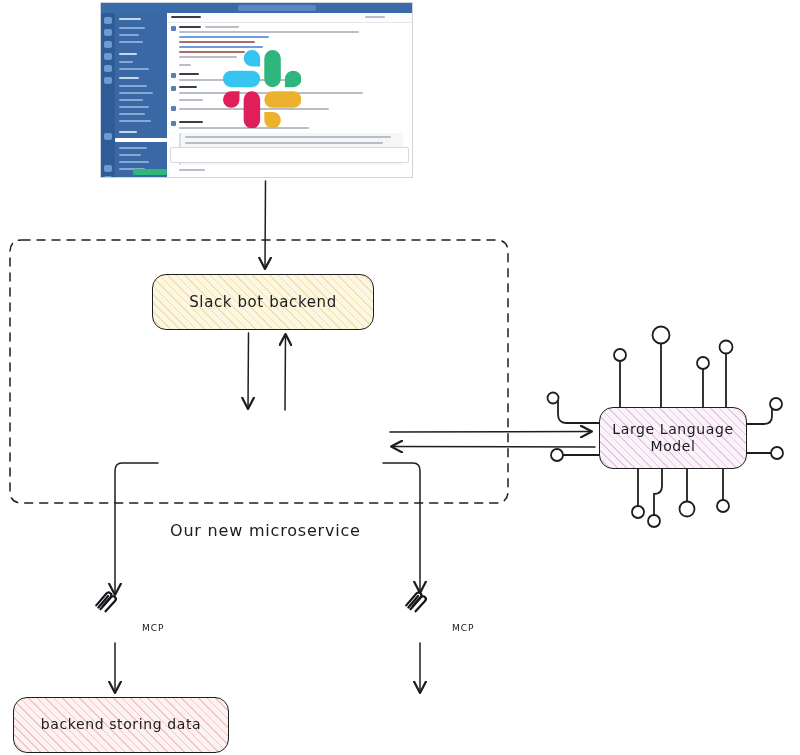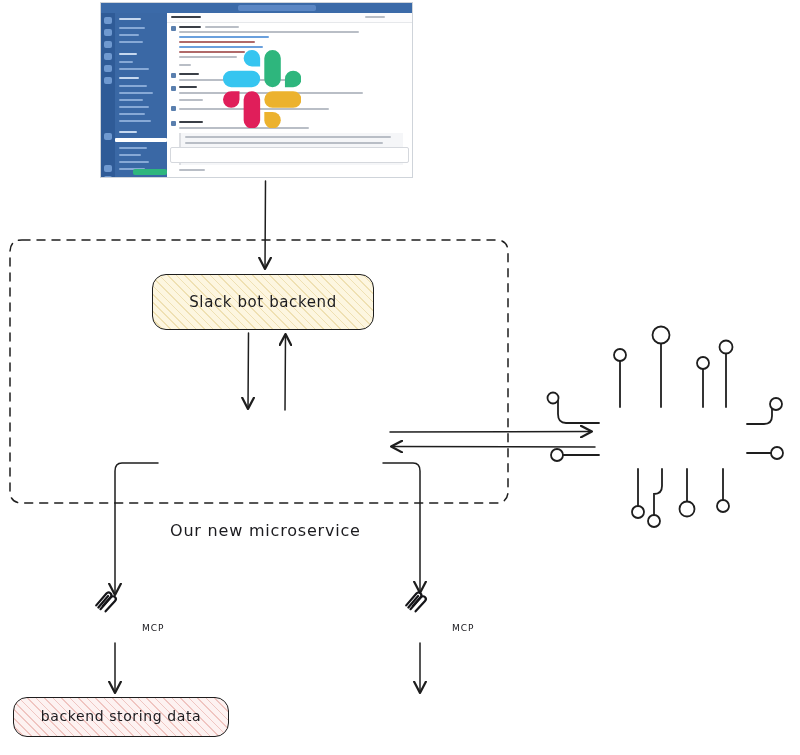--- a/index.html
+++ b/index.html
@@ -188,21 +188,21 @@
         45deg, rgba(214,110,100,0.34) 0 1.1px, rgba(0,0,0,0) 1.1px 6px);
   }
   .fill-green {
     background-color: #f1f9f2;
     background-image: repeating-linear-gradient(
         45deg, rgba(90,180,110,0.34) 0 1.1px, rgba(0,0,0,0) 1.1px 6px);
   }
   #box-slack-backend { left: 152px; top: 274px; width: 222px; height: 56px; }
   #box-langchain     { left: 152px; top: 414px; width: 236px; height: 54px; }
   #box-llm           { left: 599px; top: 407px; width: 148px; height: 62px; font-size: 14px; }
-  #box-backend-store { left: 13px;  top: 697px; width: 216px; height: 40px; font-size: 14px; }
+  #box-backend-store { left: 13px;  top: 697px; width: 216px; height: 56px; font-size: 14px; }
   #box-system-time   { left: 289px; top: 697px; width: 226px; height: 52px; font-size: 14px; }
   
   .free-text {
     position: absolute;
     font-family: "DejaVu Sans", sans-serif;
     color: #1b1b1f;
     letter-spacing: 0.8px;
     white-space: nowrap;
   }
   #label-microservice {
@@ -385,20 +385,26 @@
       <circle cx="776" cy="404" r="6"></circle>
       <circle cx="777" cy="453" r="6"></circle>
     </g>
   </svg>
 
   <div class="hbox fill-yellow" id="box-slack-backend">
     <span class="lbl">Slack bot backend</span>
   </div>
 
 
+  <div class="hbox fill-pinkish" id="box-llm">
+    <span class="lbl">
+      <span>Large Language</span><br>
+      <span>Model</span>
+    </span>
+  </div>
 
   <div class="hbox fill-red" id="box-backend-store">
     <span class="lbl">backend storing data</span>
   </div>
 
 
   <svg class="mcp-icon" id="mcp-icon-left" viewBox="0 0 40 40">
     <g fill="none" stroke="#151519" stroke-width="2.6" stroke-linecap="round" stroke-linejoin="round">
       <path d="M8.5,27.5 L20.5,13.5 C23.5,10.2 28.4,14.6 25.4,18 L16.5,28"></path>
       <path d="M13.5,32 L25.8,18 C28.8,14.6 33.6,19 30.6,22.4 L19.5,34.5"></path>

